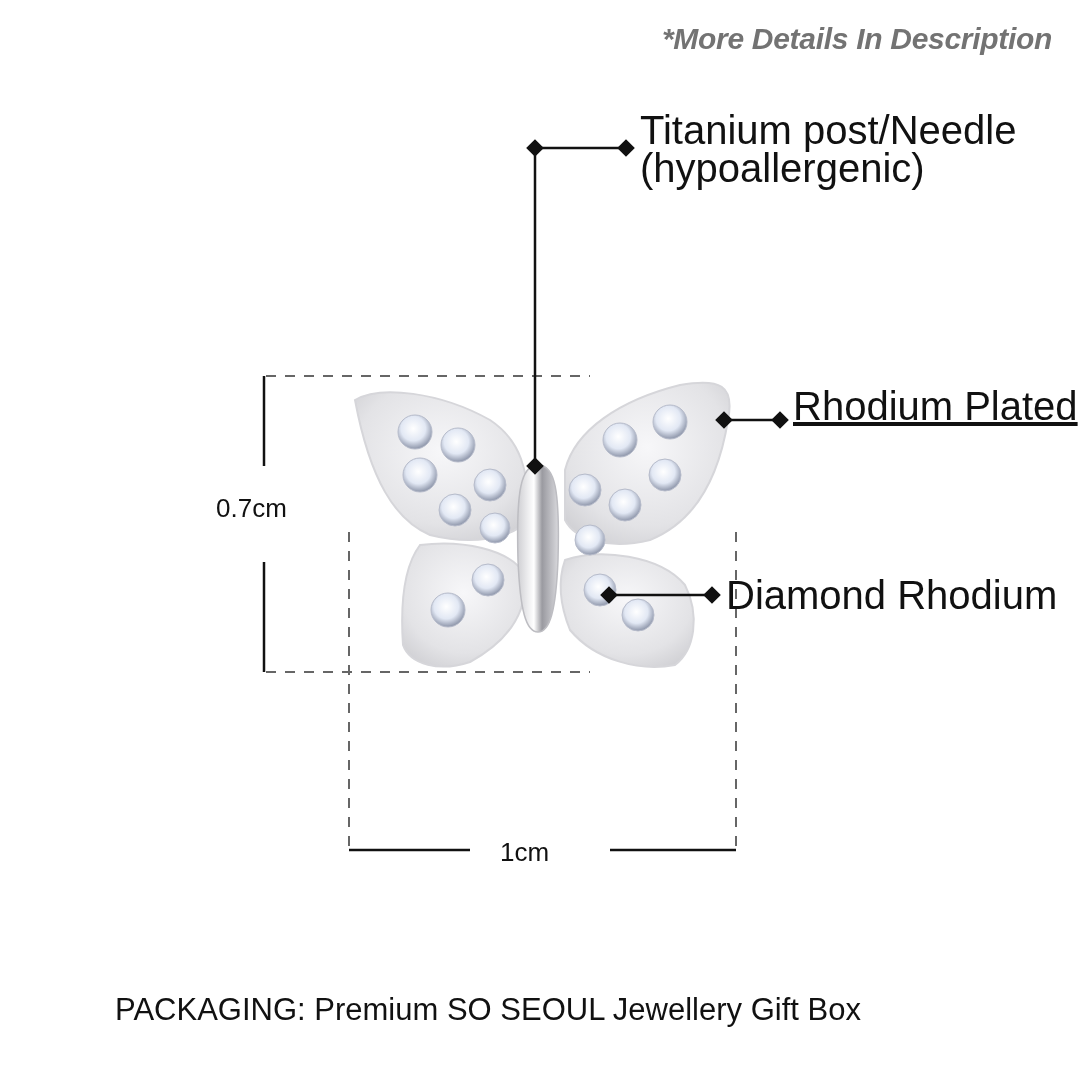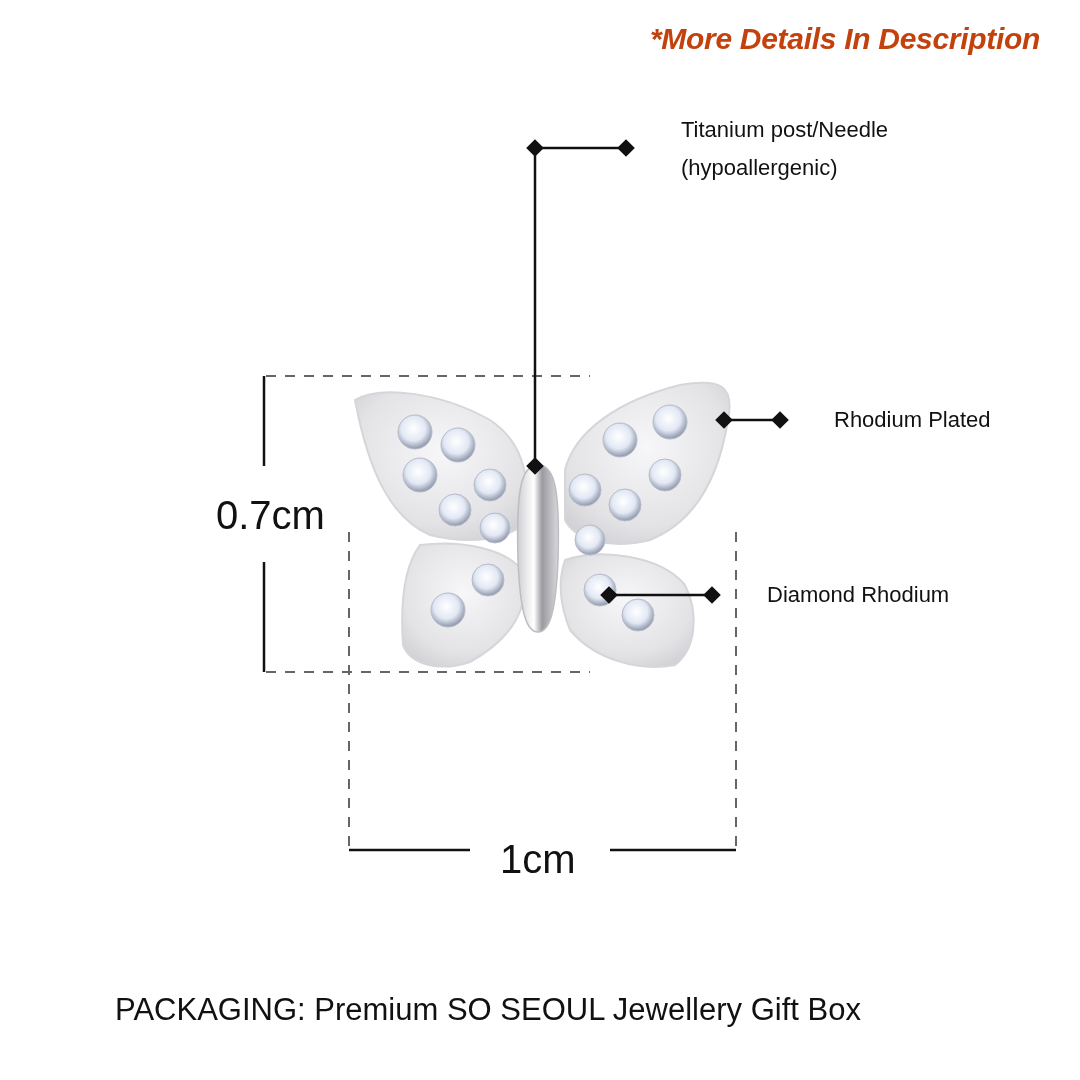--- a/index.html
+++ b/index.html
@@ -1,21 +1,21 @@
 <!DOCTYPE html>
 <html><head>
   <meta charset="utf-8">
   <style>
     html, body { margin: 0; padding: 0; background: #ffffff; }
     body { width: 1080px; height: 1080px; position: relative; overflow: hidden;
            font-family: "Liberation Sans", "DejaVu Sans", sans-serif; color: #111; }
     .abs { position: absolute; }
-    .note { right: 40px; top: 22px; font-size: 30px; font-weight: bold; font-style: italic; color: #c2410c; letter-spacing: -0.3px; }
-    .label { font-size: 22px; color: #111; line-height: 38px; white-space: nowrap; margin-left: 41px; }
-    .dim { font-size: 40px; color: #111; white-space: nowrap; }
+    .note { right: 28px; top: 22px; font-size: 30px; font-weight: bold; font-style: italic; color: #737373; letter-spacing: -0.3px; }
+    .label { font-size: 40px; color: #111; line-height: 38px; white-space: nowrap; }
+    .dim { font-size: 26px; color: #111; white-space: nowrap; }
     .footer { left: 0; width: 976px; top: 992px; text-align: center; font-size: 31px; color: #111; }
     svg.overlay { position: absolute; left: 0; top: 0; }
   </style>
 </head>
 <body>
 
 <div class="abs note">*More Details In Description</div>
 
 <svg class="overlay" width="1080" height="1080" viewBox="0 0 1080 1080">
   <defs>
@@ -108,19 +108,19 @@
     <line x1="609" y1="595" x2="712" y2="595"></line>
     <rect x="604" y="590" width="10" height="10" transform="rotate(45 609 595)"></rect>
     <rect x="707" y="590" width="10" height="10" transform="rotate(45 712 595)"></rect>
   </g>
 </svg>
 
 <div class="abs label" style="left:640px; top:111px;">
   <div>Titanium post/Needle</div>
   <div>(hypoallergenic)</div>
 </div>
-<div class="abs label" style="left:793px; top:401px;">Rhodium Plated</div>
+<div class="abs label" style="left:793px; top:387px;text-decoration:underline;">Rhodium Plated</div>
 <div class="abs label" style="left:726px; top:576px;">Diamond Rhodium</div>
 
 <div class="abs dim" style="left:216px; top:493px;">0.7cm</div>
 <div class="abs dim" style="left:500px; top:829px;margin-top:8px;">1cm</div>
 
 <div class="abs footer">PACKAGING: Premium SO SEOUL Jewellery Gift Box</div>
 
 </body></html>

